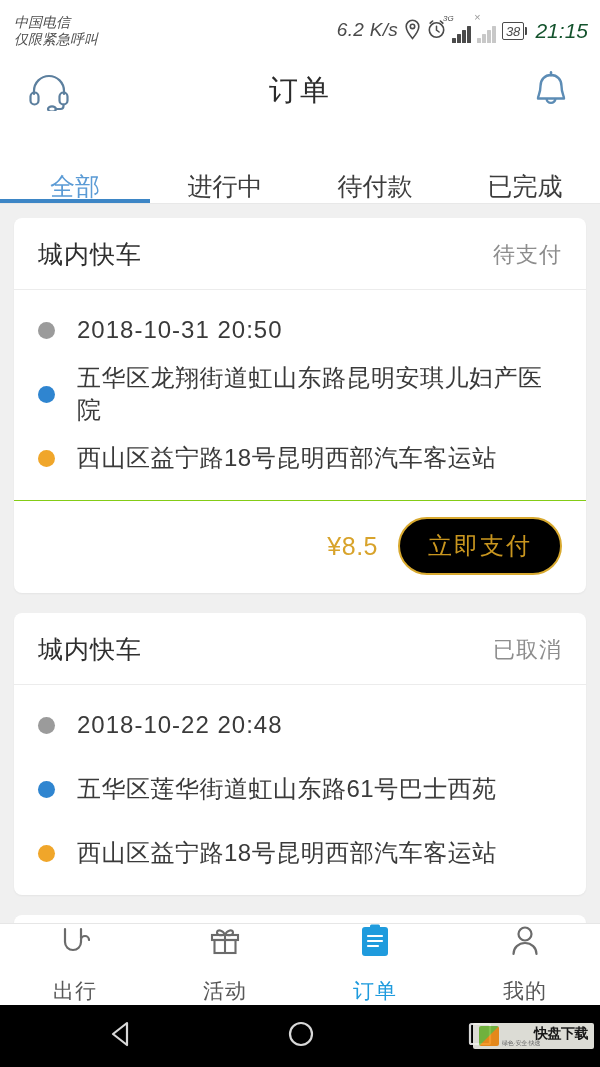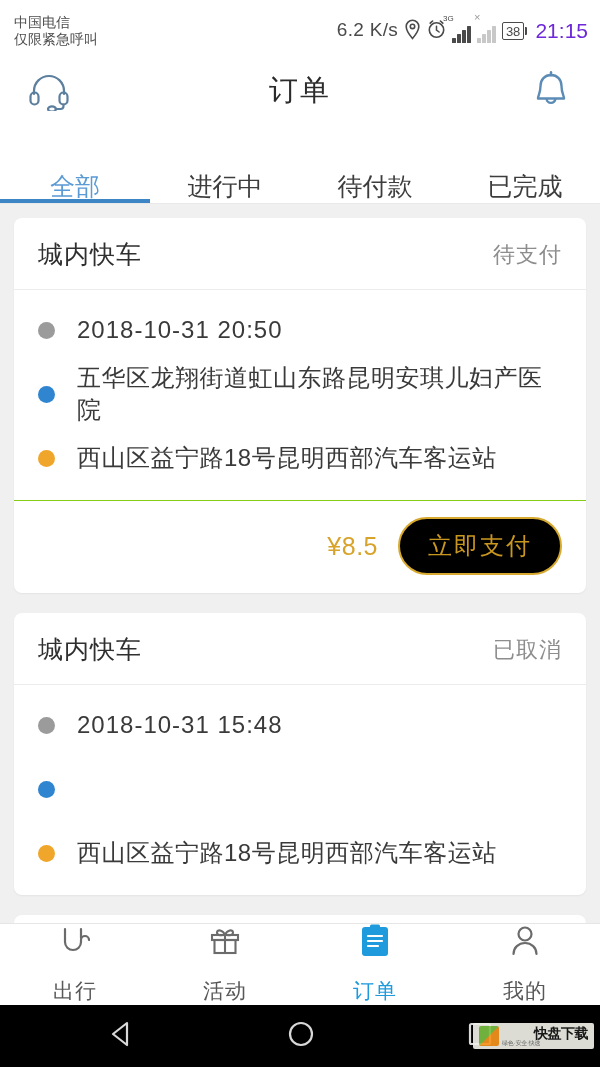--- a/index.html
+++ b/index.html
@@ -23,20 +23,21 @@
 
   
   .statusbar {
     height: 50px;
     background: #ffffff;
     display: flex;
     align-items: center;
     justify-content: space-between;
     padding: 12px 12px 0 14px;
     flex: 0 0 auto;
+    font-style: italic;
   }
   .carrier {
     display: flex;
     flex-direction: column;
     justify-content: center;
     line-height: 1.25;
   }
   .carrier-name { font-size: 14px; color: #4d4d4d; }
   .carrier-sub  { font-size: 14px; color: #4d4d4d; }
 
@@ -65,21 +66,21 @@
     border-radius: 2px;
     padding: 0 3px;
     height: 18px;
     display: flex; align-items: center;
     font-size: 13px; color: #4a4a4a;
     letter-spacing: -.3px;
   }
   .battery-cap {
     width: 2.5px; height: 8px; background: #4a4a4a; border-radius: 0 1px 1px 0;
   }
-  .clock { font-size: 21px; color: #6d28d9; margin-left: 2px; }
+  .clock { font-size: 21px; color: #14532d; margin-left: 2px; }
 
   
   .header {
     height: 82px;
     background: #ffffff;
     display: flex;
     align-items: center;
     justify-content: space-between;
     padding: 0 22px;
     flex: 0 0 auto;
@@ -346,24 +347,25 @@
     </div>
 
     <div class="card">
       <div class="card-head">
         <span class="card-type">城内快车</span>
         <span class="card-status">已取消</span>
       </div>
       <div class="card-body">
         <div class="trip-row">
           <span class="dot dot-time"></span>
-          <span class="trip-text time">2018-10-31  15:48</span>
+          <span class="trip-text time">2018-10-22  20:48</span>
         </div>
         <div class="trip-row">
           <span class="dot dot-from"></span>
+          <span class="trip-text">五华区莲华街道虹山东路61号巴士西苑</span>
         </div>
         <div class="trip-row">
           <span class="dot dot-to"></span>
           <span class="trip-text">西山区益宁路18号昆明西部汽车客运站</span>
         </div>
       </div>
     </div>
 
     <div class="card">
       <div class="card-head">

